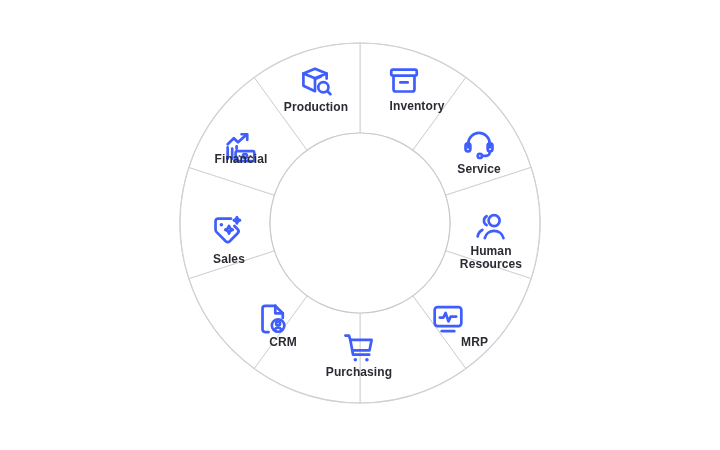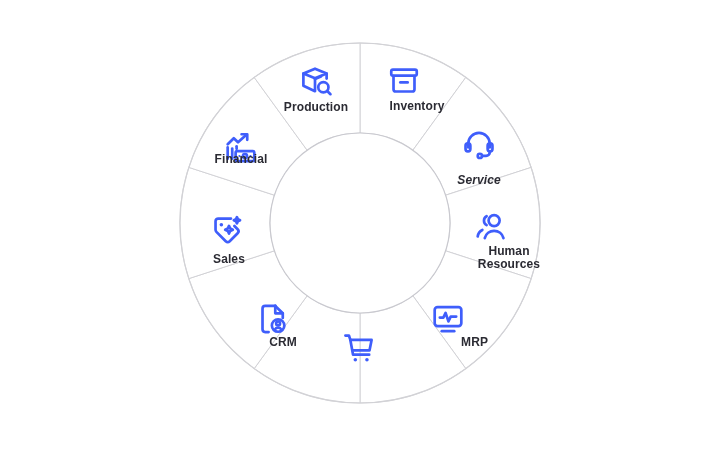--- a/index.html
+++ b/index.html
@@ -116,51 +116,52 @@
 
   <div class="module-icon" style="left:479px; top:144px;">
     <svg viewBox="0 0 24 24" fill="none" stroke="currentColor" stroke-width="1.9" stroke-linecap="round" stroke-linejoin="round">
       <path d="M4.4 14.4 v-2.6 a7.6 7.6 0 0 1 15.2 0 v2.6"></path>
       <rect x="2.5" y="11.6" width="3.4" height="5.6" rx="1.6"></rect>
       <rect x="18.1" y="11.6" width="3.4" height="5.6" rx="1.6"></rect>
       <path d="M19.6 17.2 v0.6 a2.6 2.6 0 0 1 -2.6 2.6 h-2.4"></path>
       <circle cx="12.6" cy="20.4" r="1.5"></circle>
     </svg>
   </div>
-  <div class="module-label" style="left:479px; top:174px; width:90px;font-style:italic;">Service</div>
+  <div class="module-label" style="left:479px; top:163px; width:90px;">Service</div>
 
   <div class="module-icon" style="left:491px; top:226px;">
     <svg viewBox="0 0 24 24" fill="none" stroke="currentColor" stroke-width="1.9" stroke-linecap="round" stroke-linejoin="round">
       <circle cx="14.2" cy="8.2" r="3.9"></circle>
       <path d="M7.6 20.6 a6.8 6.8 0 0 1 13.2 0"></path>
       <path d="M8.9 5.1 a3.6 3.6 0 0 0 0 6.3"></path>
       <path d="M2.6 19.4 a6 6 0 0 1 3.3 -4.6"></path>
     </svg>
   </div>
-  <div class="module-label" style="left:509px; top:245px; width:96px;">Human
+  <div class="module-label" style="left:491px; top:245px; width:96px;">Human
 Resources</div>
 
   <div class="module-icon" style="left:448px; top:319px;">
     <svg viewBox="0 0 24 24" fill="none" stroke="currentColor" stroke-width="1.9" stroke-linecap="round" stroke-linejoin="round">
       <rect x="2.6" y="3.6" width="18.8" height="13.4" rx="2"></rect>
       <path d="M6.2 11 h2.5 l1.6 -3.3 l2 6 l1.6 -3.4 h3.9"></path>
       <line x1="7.6" y1="20.6" x2="16.4" y2="20.6"></line>
     </svg>
   </div>
   <div class="module-label" style="left:448px; top:336px; width:80px;text-align:right;">MRP</div>
 
   <div class="module-icon" style="left:359px; top:348px;">
     <svg viewBox="0 0 24 24" fill="none" stroke="currentColor" stroke-width="1.9" stroke-linecap="round" stroke-linejoin="round">
       <path d="M2.4 3.2 h2.5 l1 3.1"></path>
       <path d="M5.9 6.3 h15 l-1.5 7.4 h-11.6"></path>
       <path d="M5.9 6.3 l1.9 10.4 h11.4"></path>
       <circle cx="9.4" cy="20.3" r="1.25" fill="currentColor" stroke="none"></circle>
       <circle cx="17.6" cy="20.3" r="1.25" fill="currentColor" stroke="none"></circle>
     </svg>
   </div>
+  <div class="module-label" style="left:359px; top:366px; width:100px;">Purchasing</div>
 
   <div class="module-icon" style="left:273px; top:319px;">
     <svg viewBox="0 0 24 24" fill="none" stroke="currentColor" stroke-width="1.9" stroke-linecap="round" stroke-linejoin="round">
       <path d="M13.6 2.8 h-7.1 a1.9 1.9 0 0 0 -1.9 1.9 v14.6 a1.9 1.9 0 0 0 1.9 1.9 h2.4"></path>
       <path d="M13.6 2.8 l5.3 5.2 v3.3"></path>
       <path d="M13.6 2.8 v5.2 h5.3"></path>
       <circle cx="15.6" cy="16.6" r="4.4"></circle>
       <circle cx="15.6" cy="15.1" r="1.35"></circle>
       <path d="M13.2 19.6 a2.7 2.7 0 0 1 4.8 0"></path>
     </svg>

